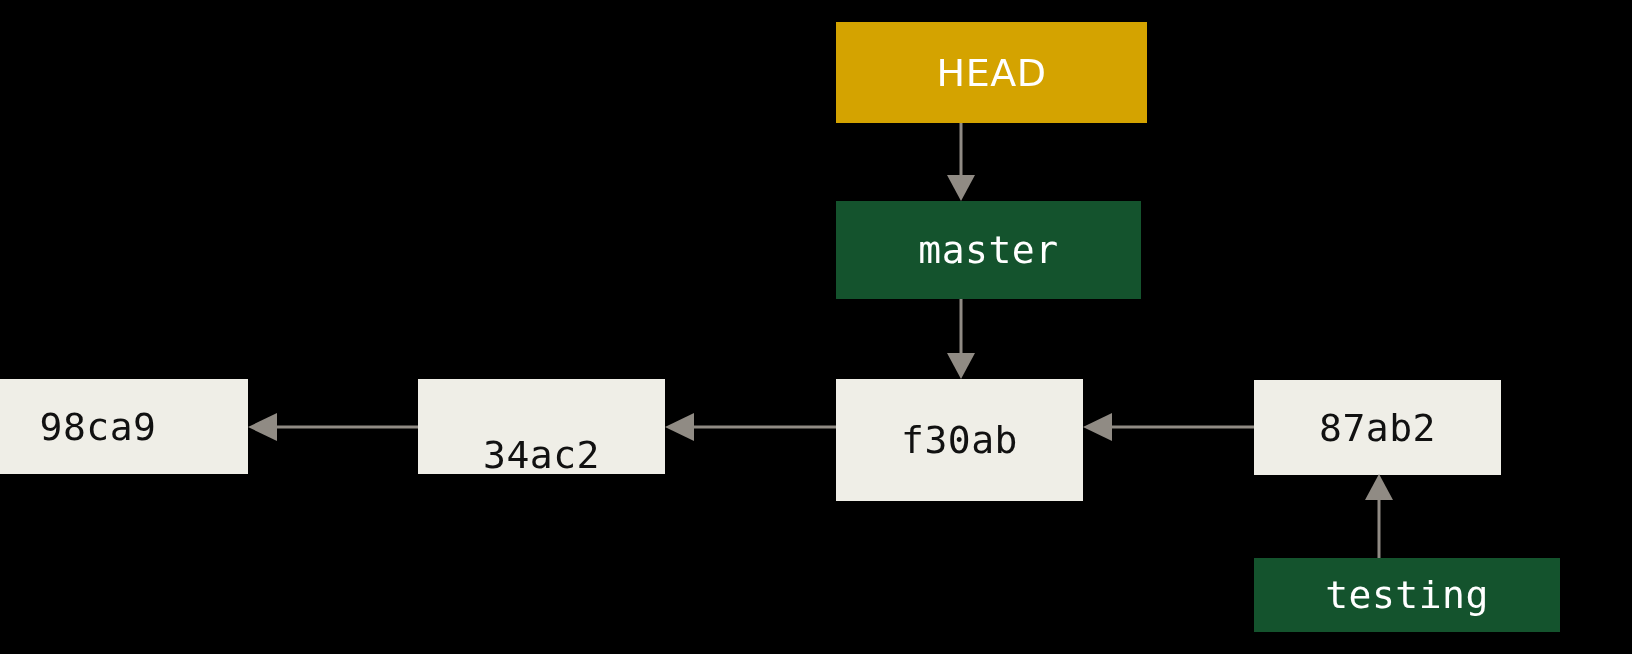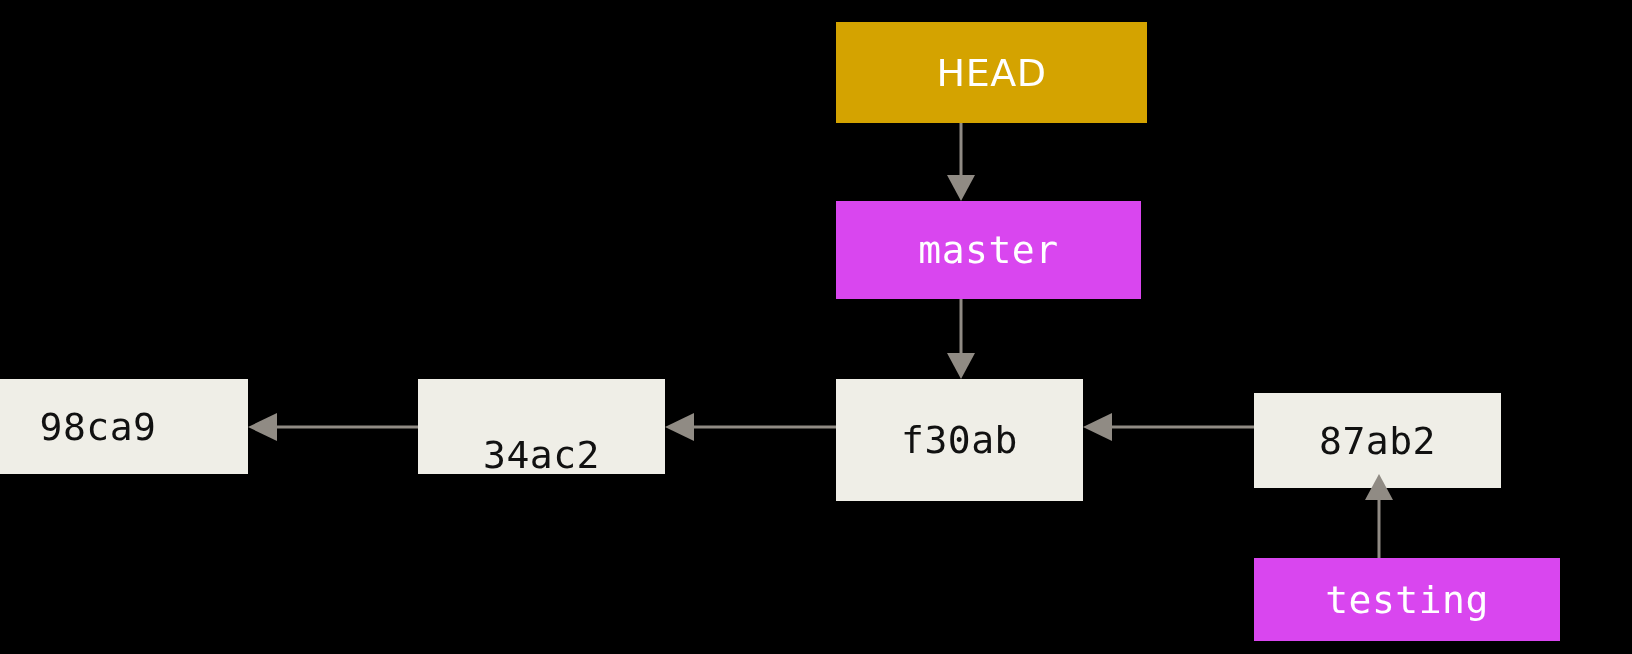--- a/index.html
+++ b/index.html
@@ -37,21 +37,21 @@
   
   .commit {
     background: #EFEEE7;
     color: #111111;
     font-family: "DejaVu Sans Mono", monospace;
     font-size: 38px;
     letter-spacing: 0.5px;
   }
   
   .branch {
-    background: #d946ef;
+    background: #14532d;
     color: #FFFFFF;
     font-family: "DejaVu Sans Mono", monospace;
     font-size: 38px;
     letter-spacing: 0.5px;
   }
   
   .head {
     background: #D4A300;
     color: #FFFFFF;
     font-family: "DejaVu Sans", sans-serif;
@@ -102,21 +102,21 @@
   </div>
 
   <div class="node commit" style="left:418px; top:351px; width:247px; height:95px;align-items:flex-end;">
     <span class="node-label">34ac2</span>
   </div>
 
   <div class="node commit" style="left:836px; top:351px; width:247px; height:122px;">
     <span class="node-label">f30ab</span>
   </div>
 
-  <div class="node commit" style="left:1254px; top:365px; width:247px; height:95px;">
+  <div class="node commit" style="left:1254px; top:352px; width:247px; height:95px;">
     <span class="node-label">87ab2</span>
   </div>
 
   <svg class="arrow-svg" style="left:0px; top:0px; width:1632px; height:654px;">
     <line class="arrow-line" x1="418" y1="399" x2="274" y2="399"></line>
     <polygon class="arrow-head" points="248,399 277,385 277,413"></polygon>
   </svg>
 
   <svg class="arrow-svg" style="left:0px; top:0px; width:1632px; height:654px;">
     <line class="arrow-line" x1="836" y1="399" x2="692" y2="399"></line>
@@ -126,17 +126,17 @@
   <svg class="arrow-svg" style="left:0px; top:0px; width:1632px; height:654px;">
     <line class="arrow-line" x1="1254" y1="399" x2="1110" y2="399"></line>
     <polygon class="arrow-head" points="1083,399 1112,385 1112,413"></polygon>
   </svg>
 
   <svg class="arrow-svg" style="left:0px; top:0px; width:1632px; height:654px;">
     <line class="arrow-line" x1="1379" y1="530" x2="1379" y2="468"></line>
     <polygon class="arrow-head" points="1379,446 1365,472 1393,472"></polygon>
   </svg>
 
-  <div class="node branch" style="left:1254px; top:530px; width:306px; height:83px;">
+  <div class="node branch" style="left:1254px; top:530px; width:306px; height:74px;">
     <span class="node-label">testing</span>
   </div>
 
 </div>
 
 </body></html>

